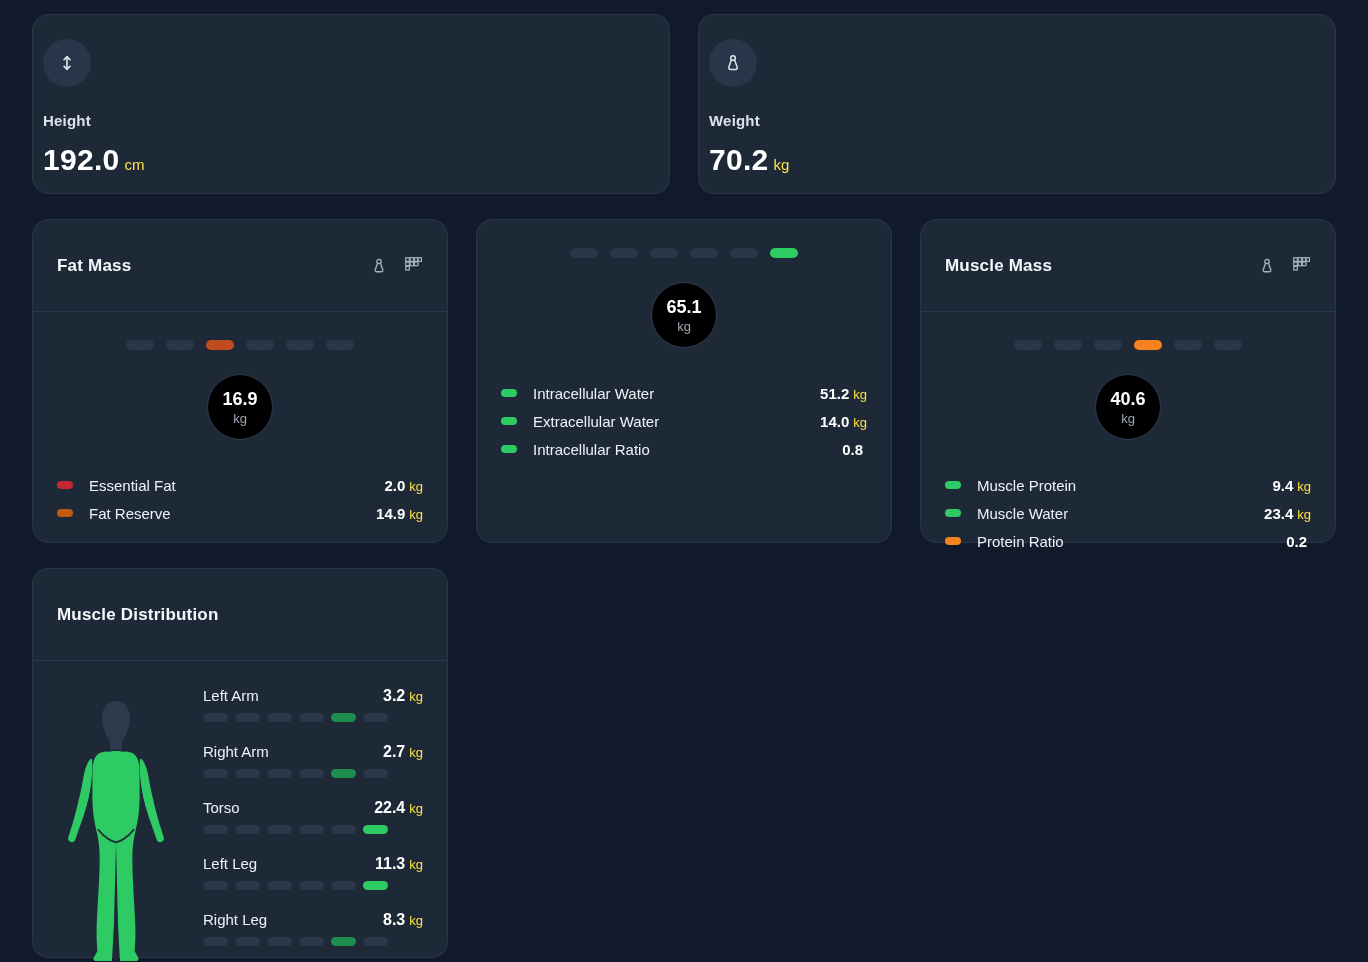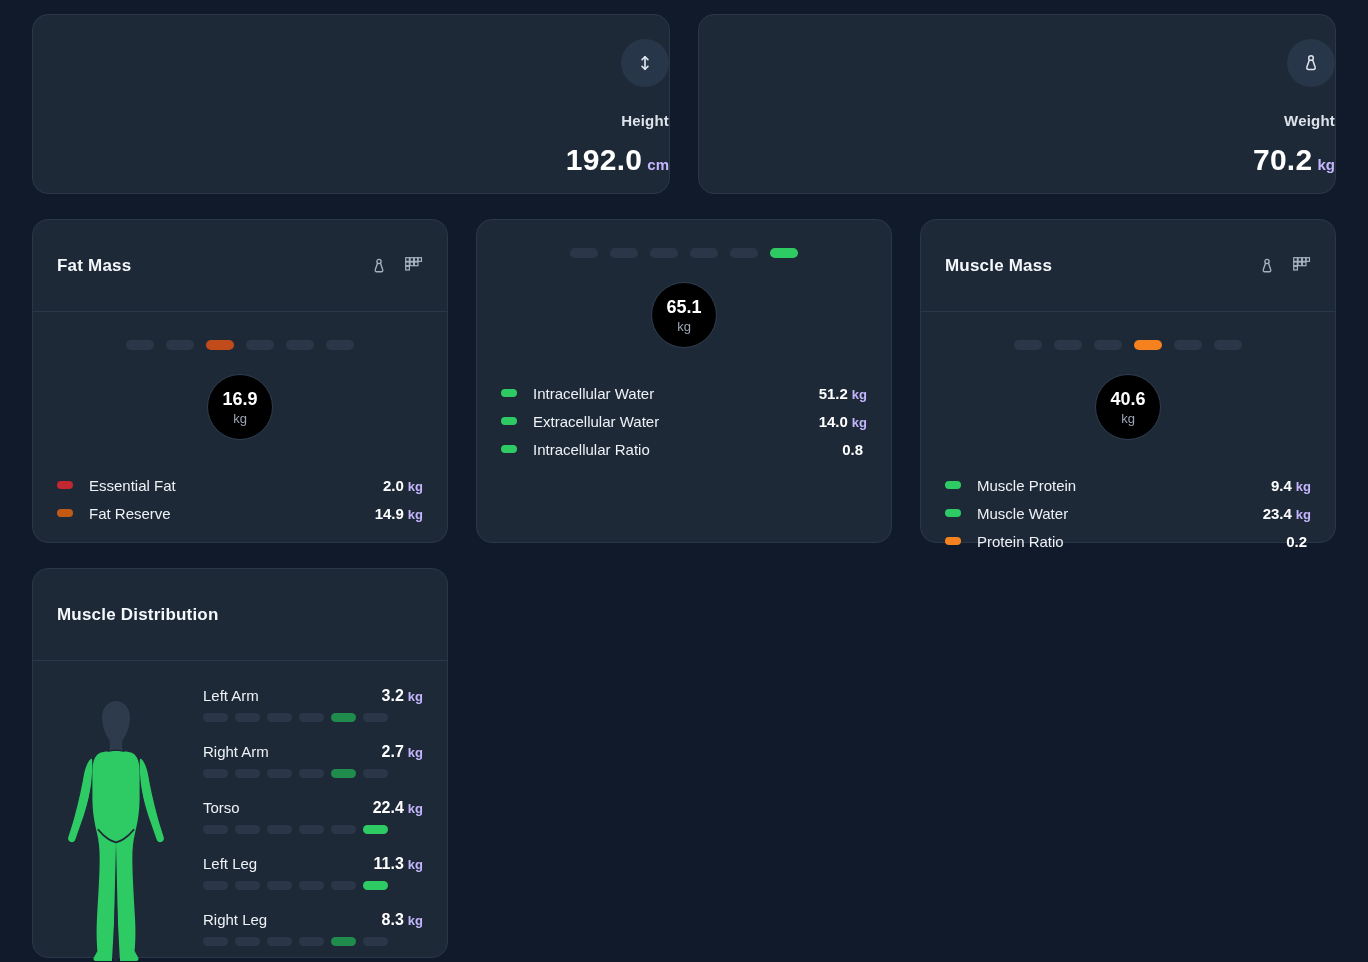--- a/index.html
+++ b/index.html
@@ -15,29 +15,29 @@
     column-gap: 28px;
     row-gap: 25px;
     padding: 14px 32px 5px 32px;
   }
   .card {
     background: #1e2937;
     border: 1px solid #2a3748;
     border-radius: 16px;
   }
   
-  .top-card { grid-column: span 3; height: 180px; display: flex; flex-direction: column; align-items: flex-end; padding-top: 24px; }
+  .top-card { grid-column: span 3; height: 180px; display: flex; flex-direction: column; align-items: flex-start; padding-top: 24px; padding-left: 10px; }
   .icon-circle {
     width: 48px; height: 48px; border-radius: 50%;
     background: #283649; display: flex; align-items: center; justify-content: center;
   }
   .top-label { margin-top: 25px; font-size: 15px; font-weight: 700; color: #dde3eb; letter-spacing: .2px; }
   .top-value { margin-top: 14px; display: flex; align-items: baseline; }
   .top-value b { font-size: 30px; font-weight: 800; color: #ffffff; letter-spacing: .3px; }
-  .unit { font-size: 15px; color: #c4b5fd; margin-left: 5px; font-weight: 700; }
+  .unit { font-size: 15px; color: #fde047; margin-left: 5px; font-weight: 400; }
   
   .stat-card { grid-column: span 2; height: 324px; }
   .card-header {
     height: 92px; padding: 0 24px;
     display: flex; align-items: center; justify-content: space-between;
     border-bottom: 1px solid #2a3748;
   }
   .card-header h2 { font-size: 17px; font-weight: 700; color: #f5f8fb; letter-spacing: .2px; }
   .header-icons { display: flex; align-items: center; gap: 16px; color: #a7b2c1; }
   .hicon { display: inline-flex; cursor: pointer; }

